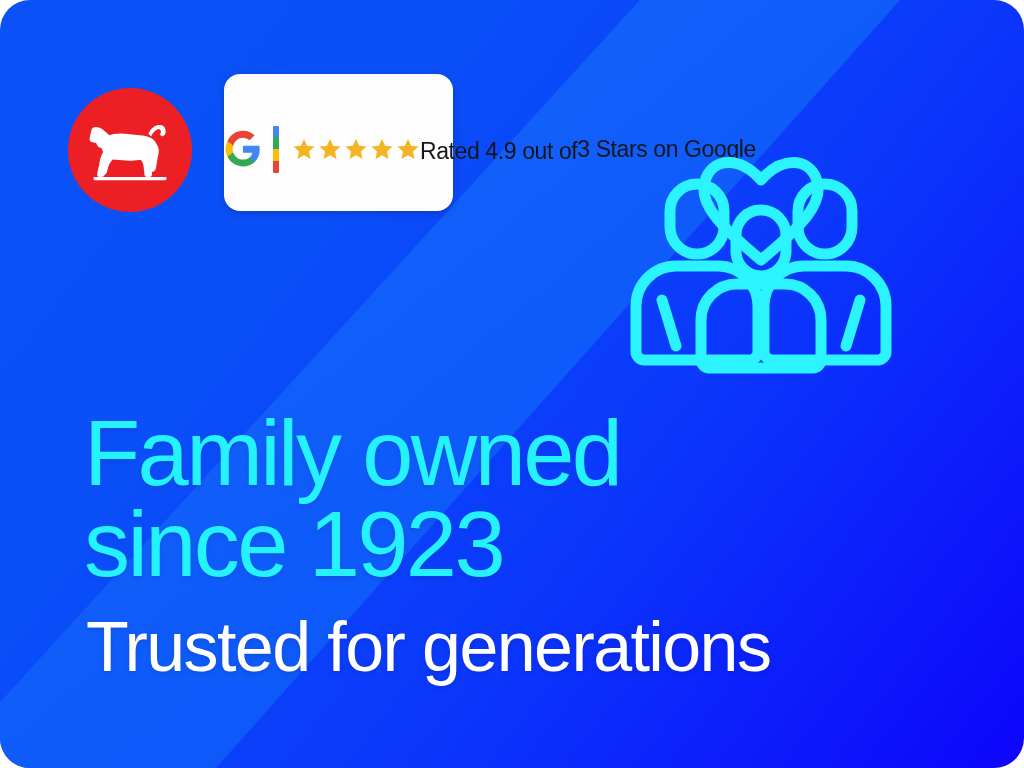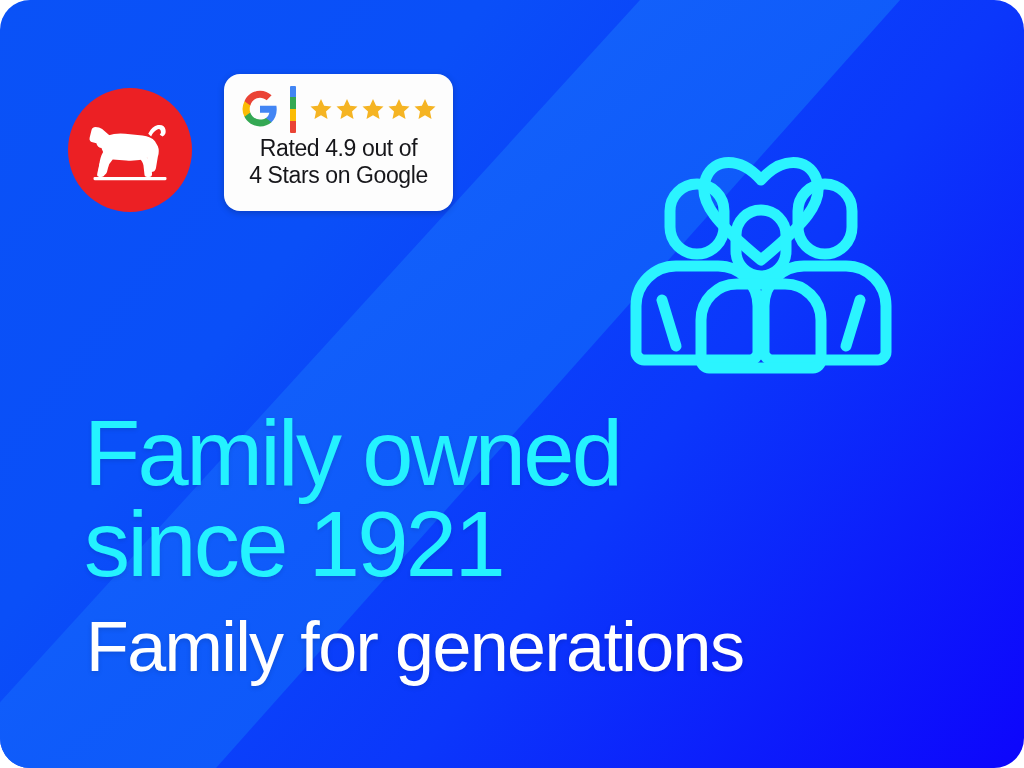--- a/index.html
+++ b/index.html
@@ -51,21 +51,21 @@
   #google-badge {
     position: absolute;
     left: 224px;
     top: 74px;
     width: 229px;
     height: 137px;
     background: #fdfdfd;
     border-radius: 16px;
     box-shadow: 0 2px 7px rgba(0,0,0,0.22);
     display: flex;
-    flex-direction: column;
+    flex-direction: row;
     align-items: center;
     box-sizing: border-box;
     padding-top: 13px;
   }
   .badge-top {
     display: flex;
     align-items: center;
     justify-content: center;
     height: 44px;
     width: 100%;
@@ -205,21 +205,21 @@
         <svg viewBox="0 0 24 24" aria-hidden="true">
             <polygon fill="#f5b423" points="12,2 15.1,8.8 22.5,9.6 17,14.6 18.5,22 12,18.3 5.5,22 7,14.6 1.5,9.6 8.9,8.8"></polygon>
           </svg>
         <svg viewBox="0 0 24 24" aria-hidden="true">
             <polygon fill="#f5b423" points="12,2 15.1,8.8 22.5,9.6 17,14.6 18.5,22 12,18.3 5.5,22 7,14.6 1.5,9.6 8.9,8.8"></polygon>
           </svg>
       </div>
     </div>
 
     <div class="badge-text">Rated 4.9 out of</div>
-    <div class="badge-text" style="margin-top:0">4 Stars on Google</div>
+    <div class="badge-text" style="margin-top:0">3 Stars on Google</div>
   </div>
 
   <div id="family-icon">
     <svg viewBox="0 0 266 292" aria-hidden="true">
       <g fill="none" stroke="#2bf4ff" stroke-width="11" stroke-linecap="round" stroke-linejoin="round">
 
         <path d="M133 96 C 112 72, 86 74, 78 94 C 68 118, 92 142, 133 176 C 174 142, 198 118, 188 94 C 180 74, 154 72, 133 96 Z"></path>
 
         <rect x="42" y="100" width="54" height="70" rx="27"></rect>
 
@@ -235,18 +235,18 @@
 
         <path d="M34 216 L 48 262"></path>
 
         <path d="M232 216 L 218 262"></path>
       </g>
     </svg>
   </div>
 
   <div id="headline">
     <span class="hl-line">Family owned</span>
-    <span class="hl-line">since 1921</span>
-  </div>
-
-  <div id="subheadline">Family for generations</div>
+    <span class="hl-line">since 1923</span>
+  </div>
+
+  <div id="subheadline">Trusted for generations</div>
 
 </div>
 
 </body></html>

